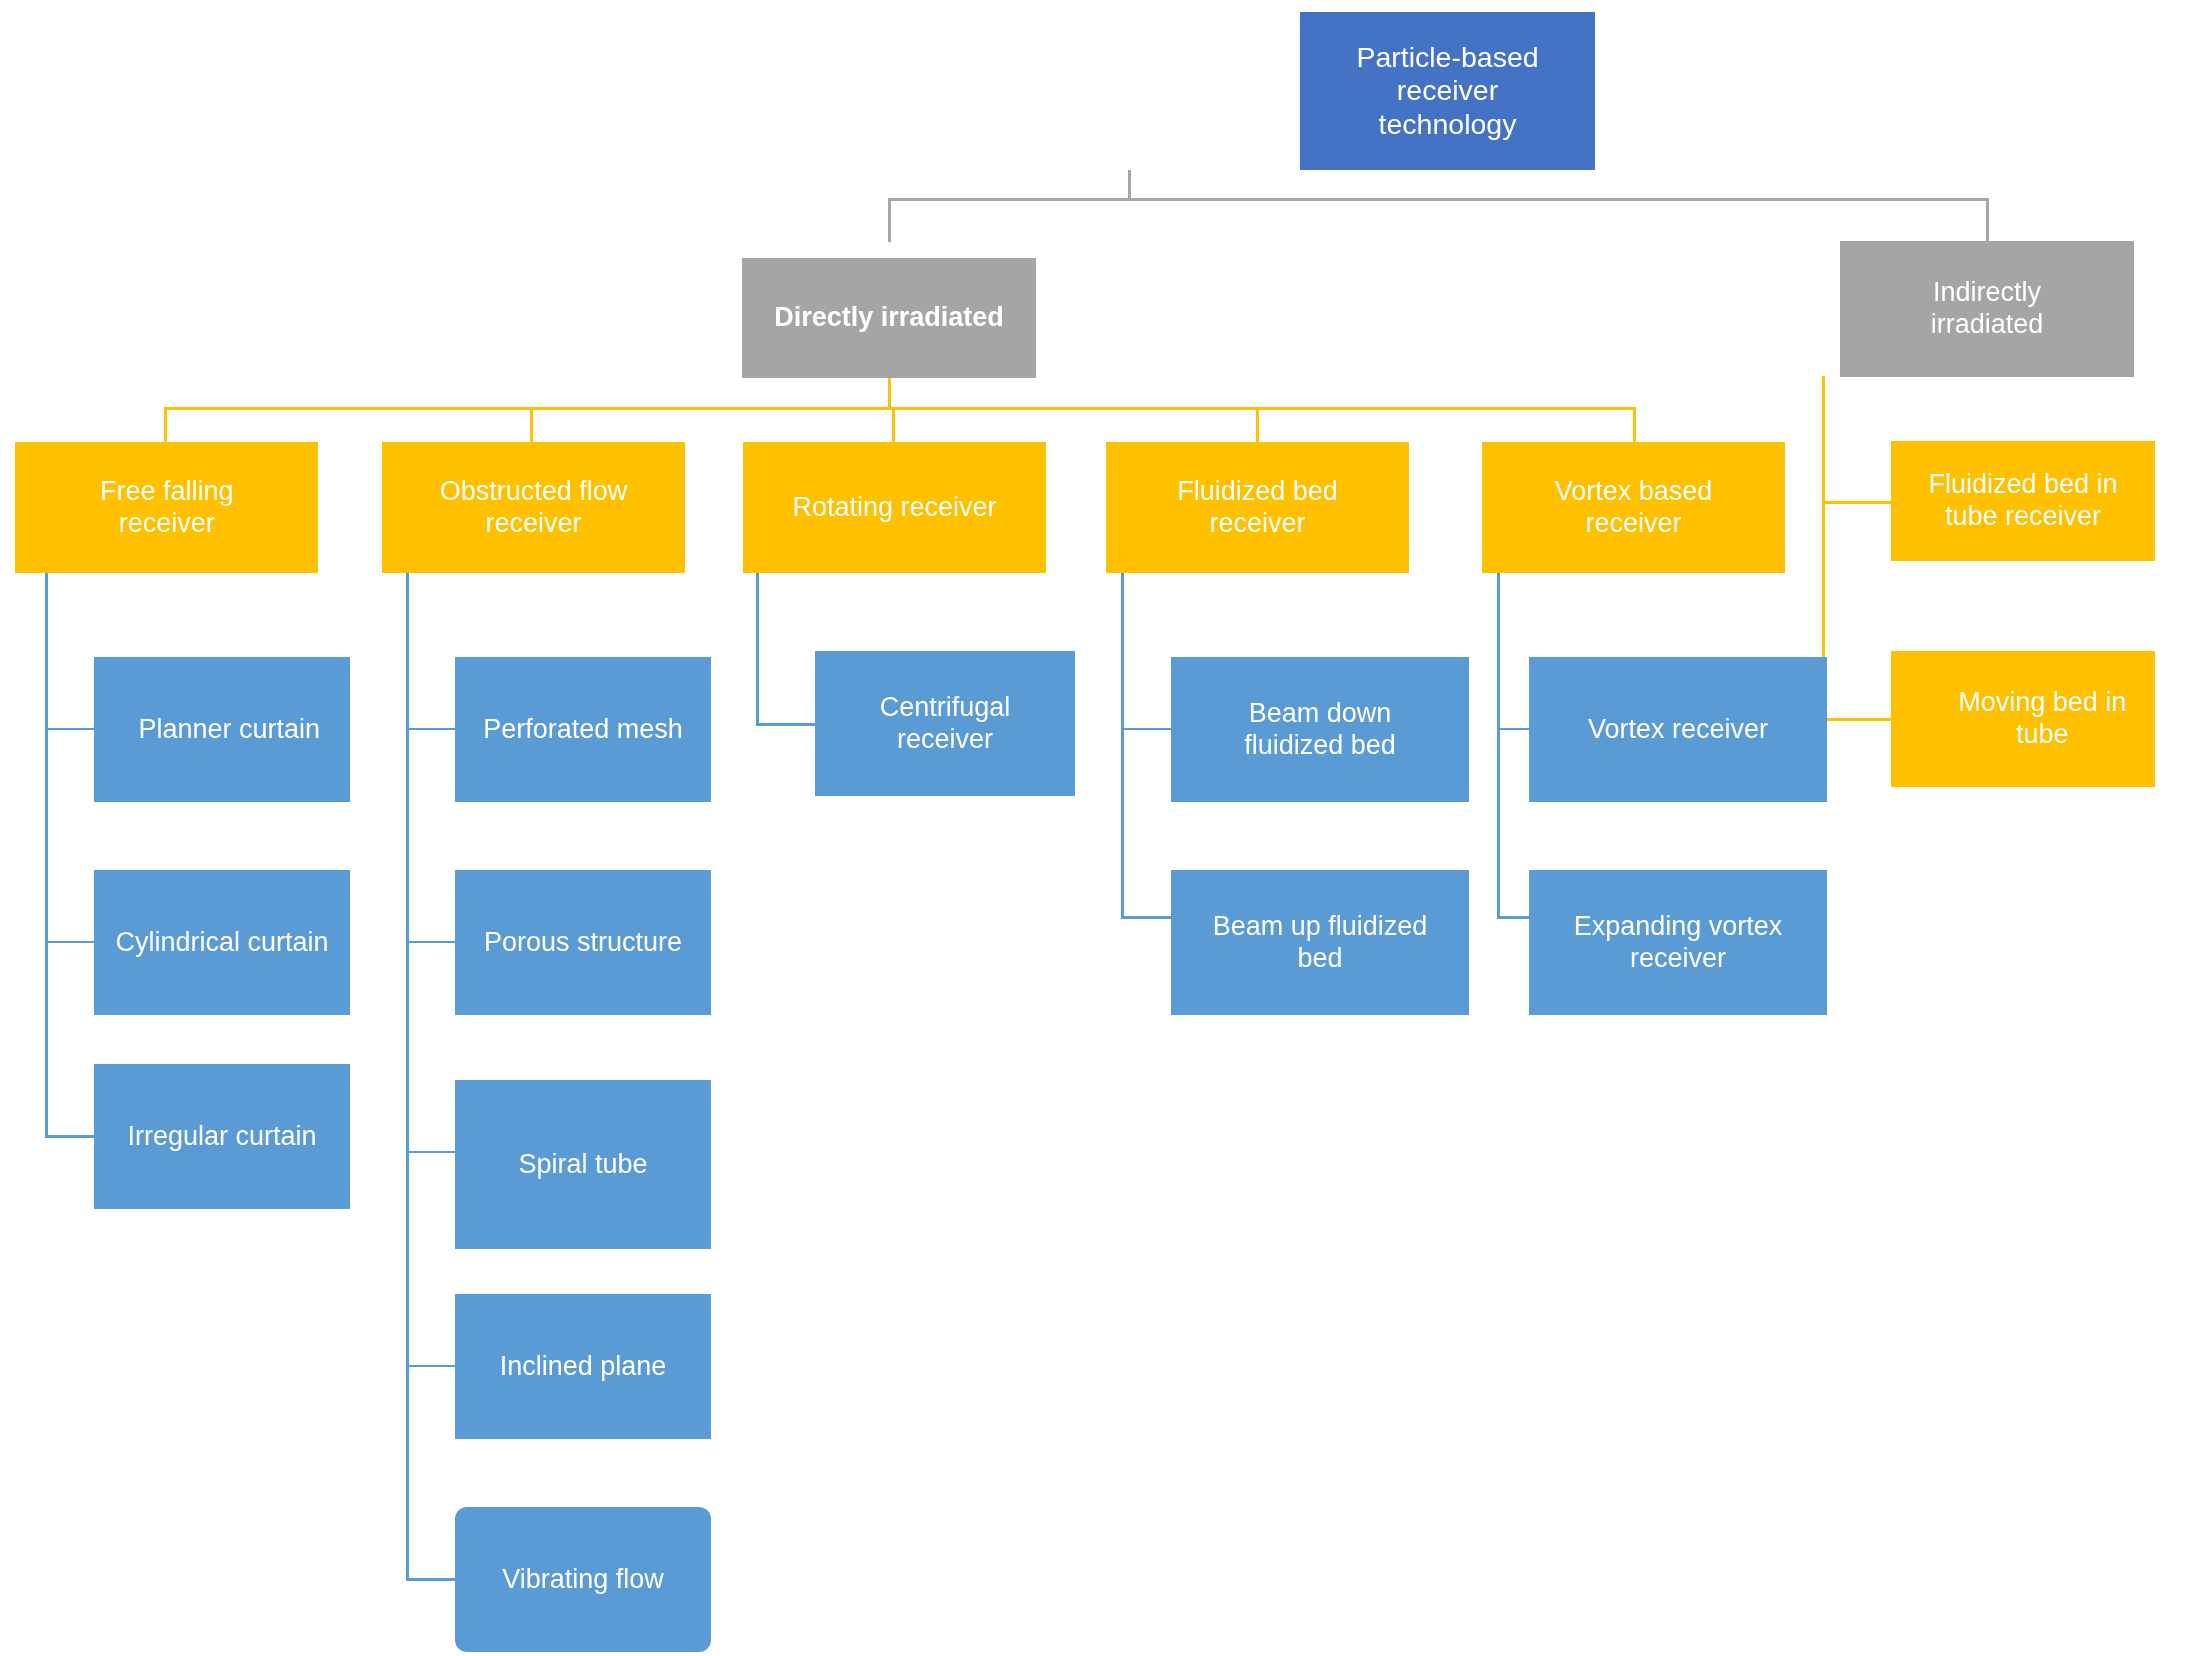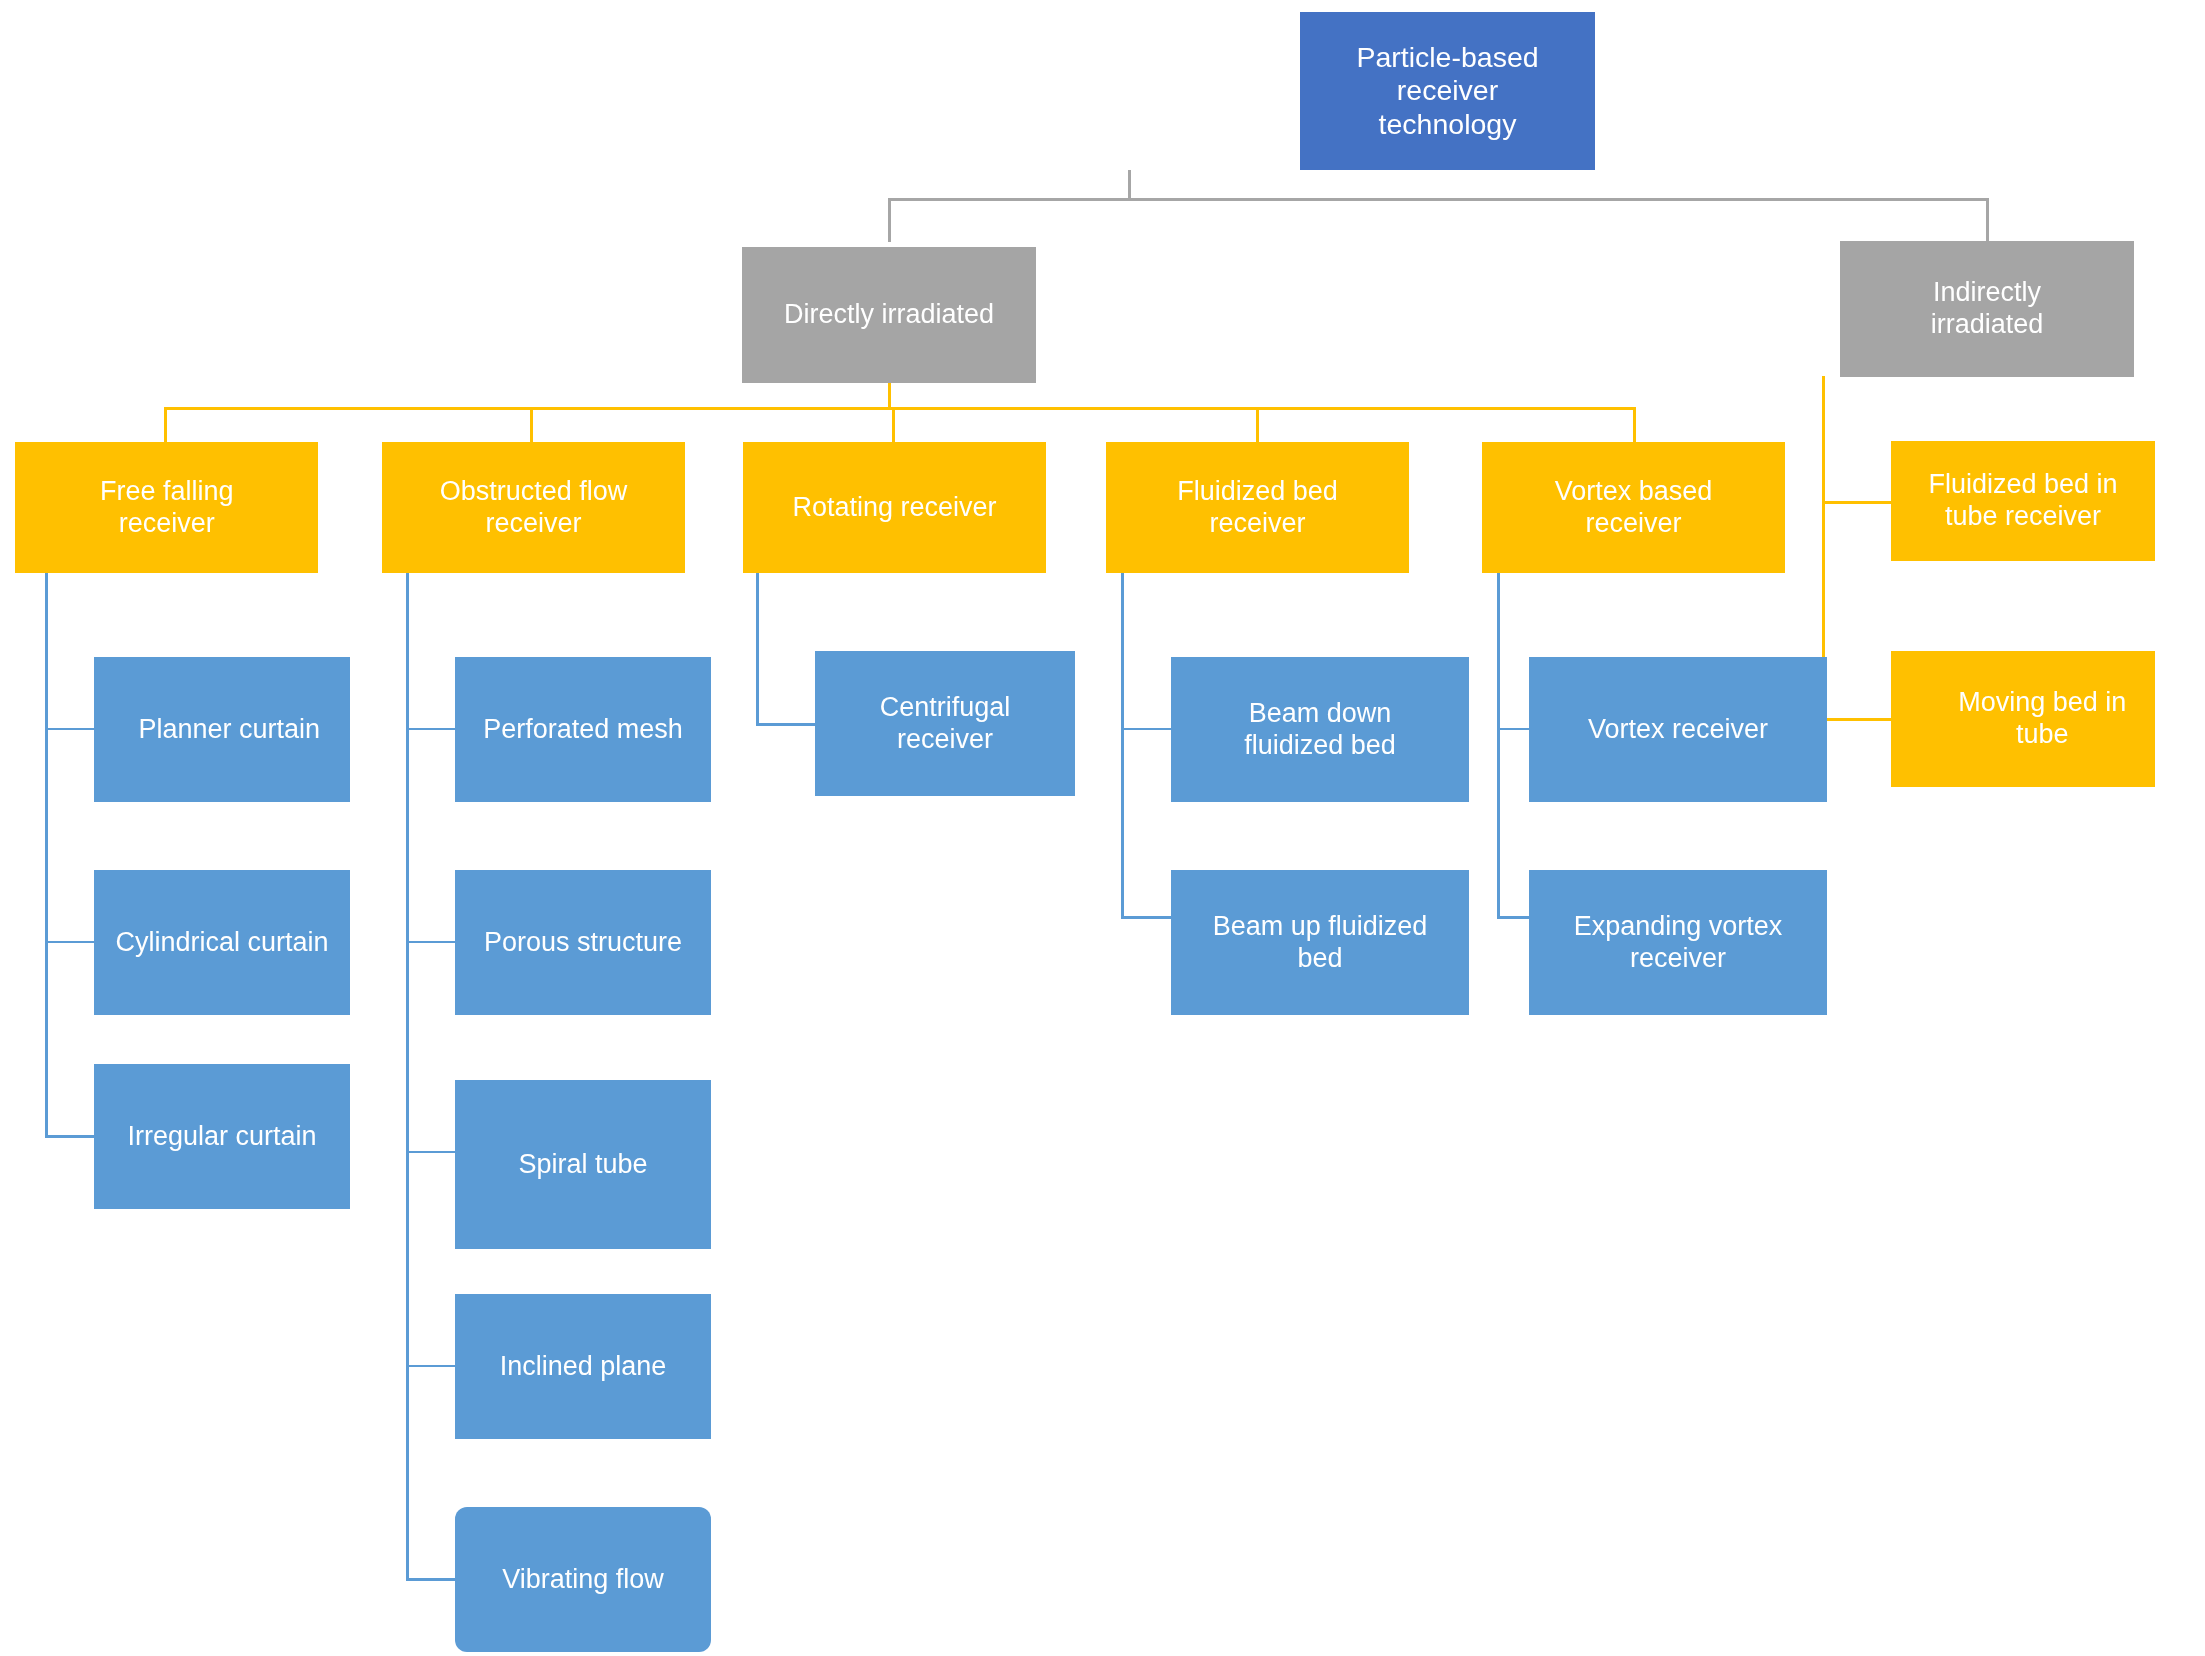--- a/index.html
+++ b/index.html
@@ -60,21 +60,21 @@
   <div class="ln ln-blue" style="left:1497px;top:573px;width:3.3px;height:345px;"></div>
   <div class="ln ln-blue" style="left:1497px;top:728px;width:33px;height:2.2px;"></div>
   <div class="ln ln-blue" style="left:1497px;top:916px;width:33px;height:2.7px;"></div>
 
   <div class="node root" style="left:1300px;top:12px;width:295px;height:158px;">
     <span>Particle-based
 receiver
 technology</span>
   </div>
 
-  <div class="node gray" style="left:742px;top:247px;width:294px;height:136px;">
+  <div class="node gray" style="left:742px;top:258px;width:294px;height:120px;font-weight:bold;">
     <span>Directly irradiated</span>
   </div>
 
   <div class="node gray" style="left:1840px;top:241px;width:294px;height:136px;">
     <span>Indirectly
 irradiated</span>
   </div>
 
   <div class="node orange" style="left:15.3px;top:442px;width:303px;height:131px;">
     <span>Free falling

